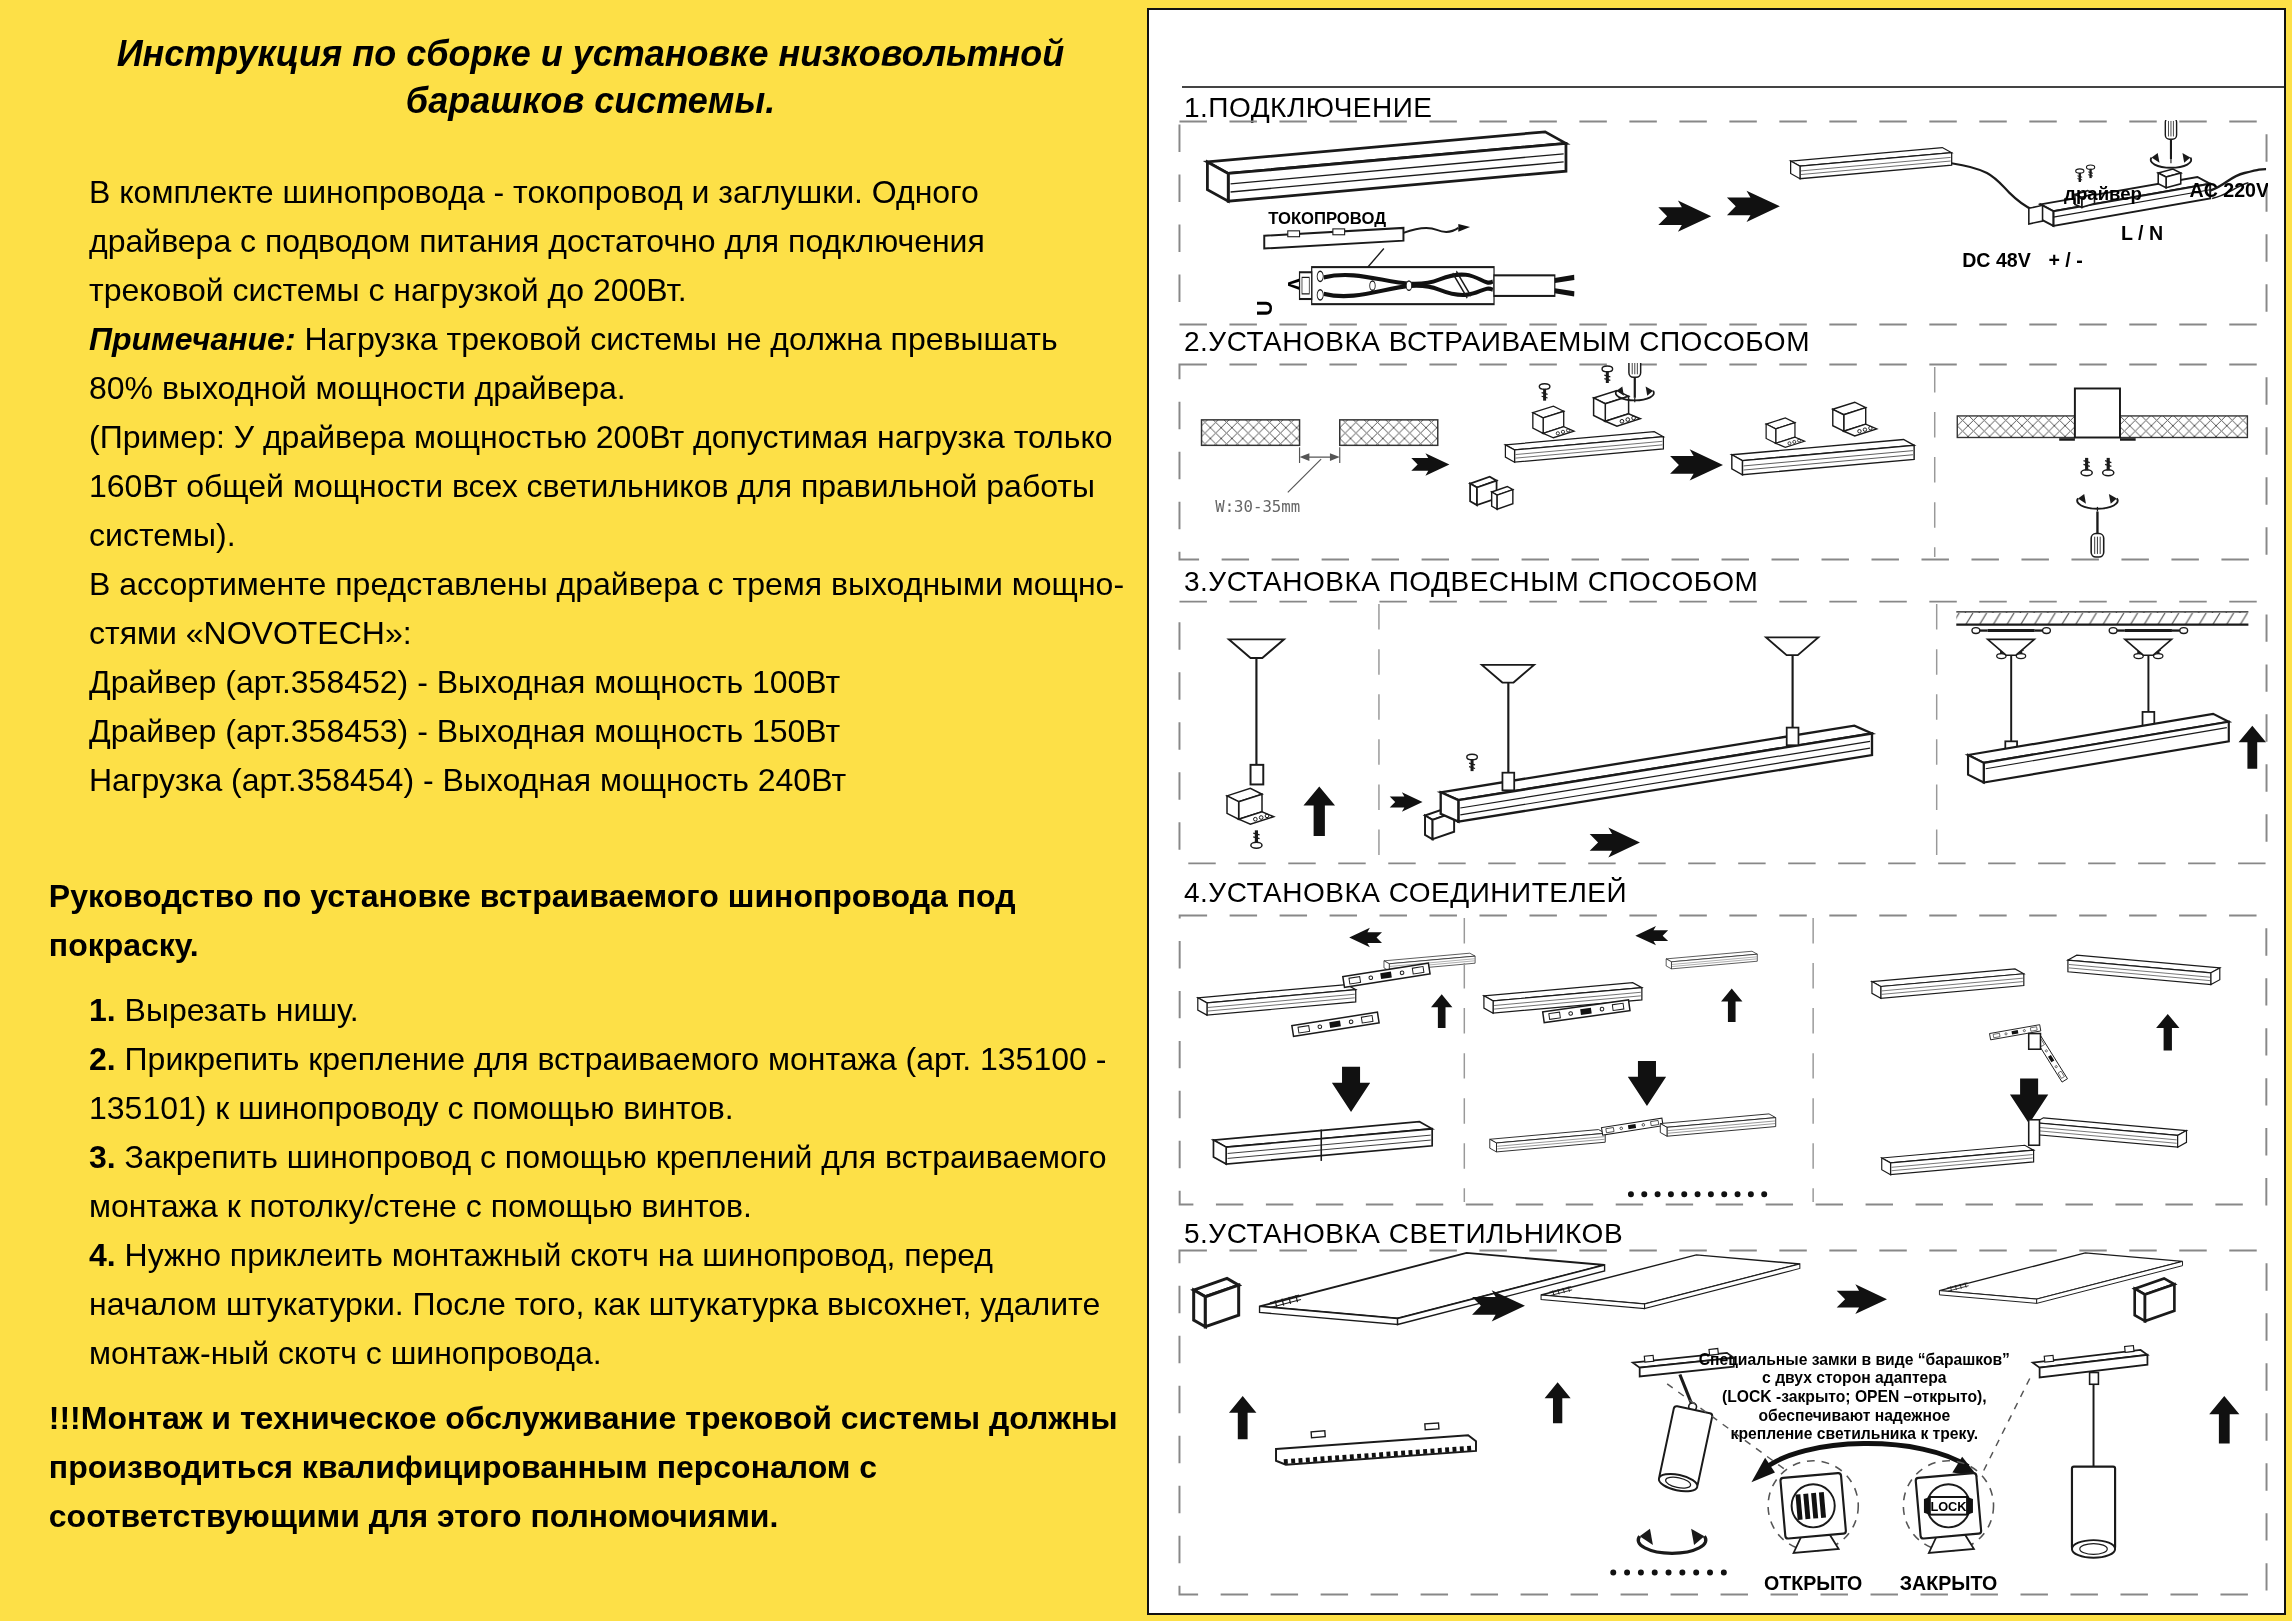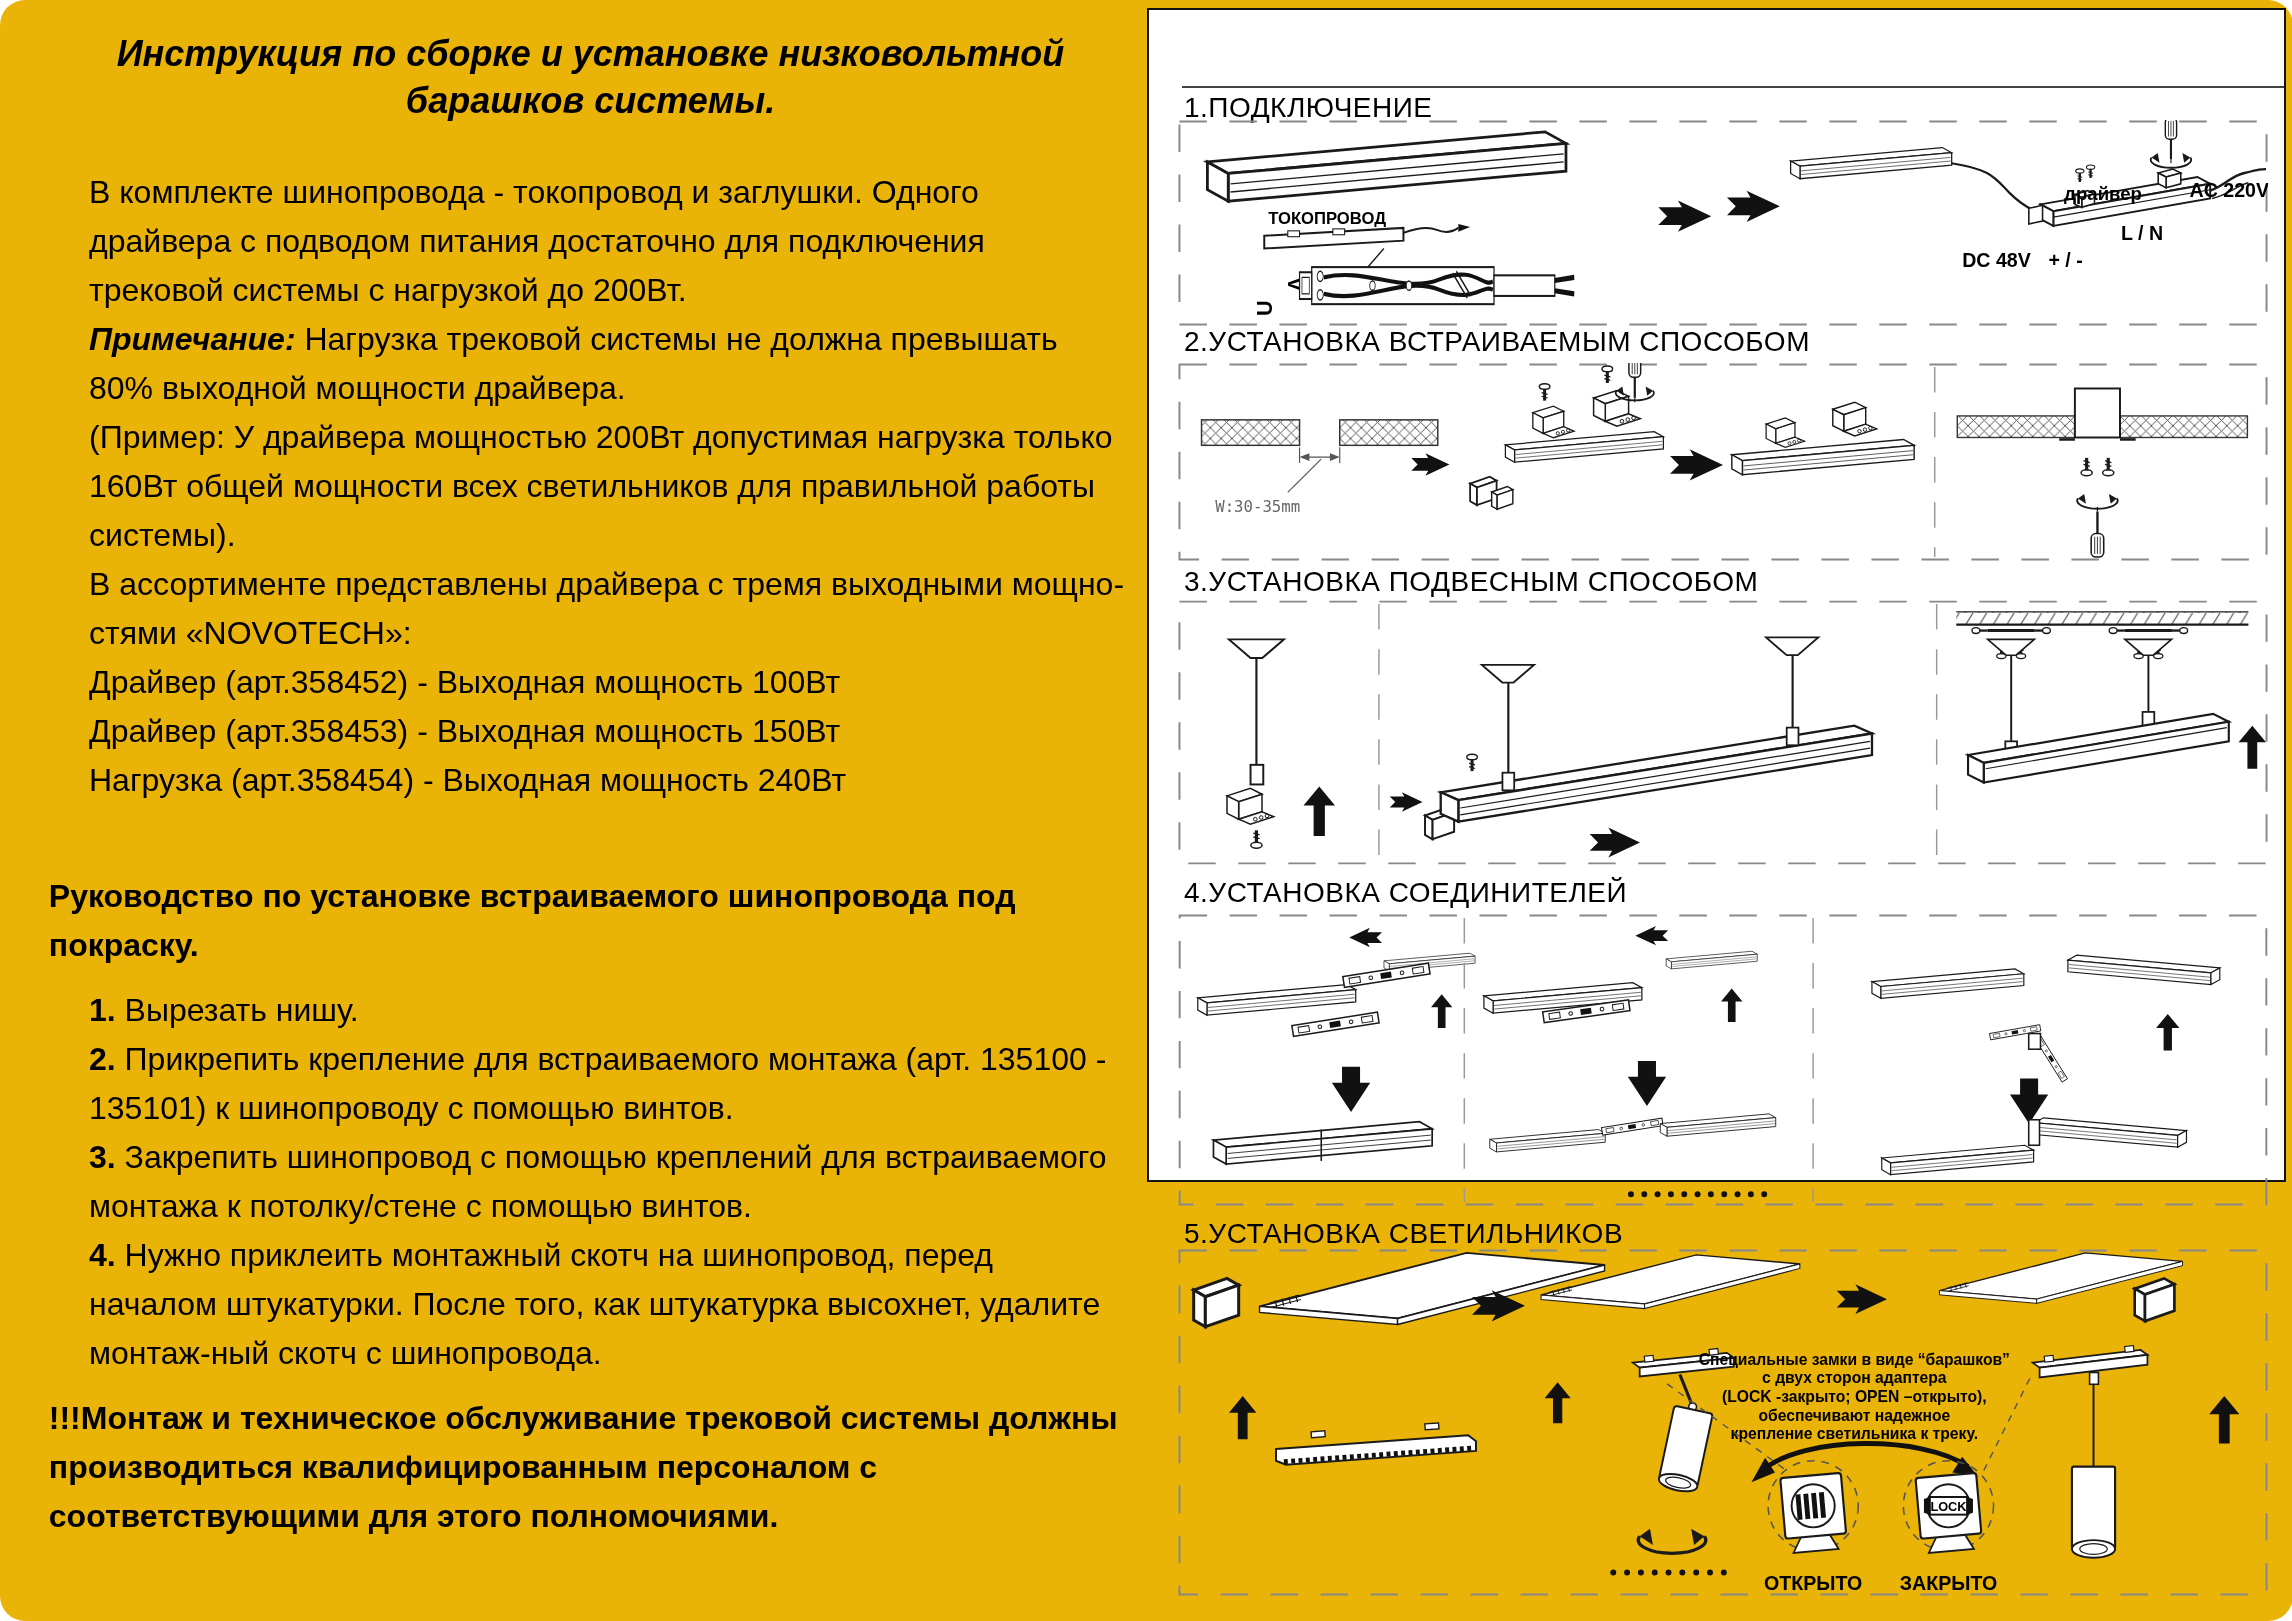--- a/index.html
+++ b/index.html
@@ -1,30 +1,30 @@
 <!DOCTYPE html>
 <html><head>
 <meta charset="utf-8">
 <style>
   html,body{margin:0;padding:0;background:#fff;}
-  .page{position:relative;width:2293px;height:1621px;background:#eab308;overflow:hidden;
-        font-family:"Liberation Sans","DejaVu Sans",sans-serif;color:#000;border-radius:25px;}
+  .page{position:relative;width:2293px;height:1621px;background:#fde047;overflow:hidden;
+        font-family:"Liberation Sans","DejaVu Sans",sans-serif;color:#000;}
   
   .left{position:absolute;left:39px;top:13.7px;width:1103px;}
   .doc-title{font-style:italic;font-weight:700;font-size:36px;line-height:1.3;
              text-align:center;margin:17.6px 19.6px 0 19.6px;}
   .body{font-size:32px;line-height:49px;margin:16px;padding:27.4px 0 0 34px;font-weight:400;}
   .body .bi{font-weight:700;font-style:italic;}
   .center-bold{font-size:32px;line-height:49px;font-weight:700;text-align:left;
                margin:0;padding:51px 9.8px 0 9.8px;}
   .steps{padding-top:0;}
   .warning{padding-top:0;}
   b.stepnum{font-weight:700;}
   
-  .rpanel{position:absolute;left:1147px;top:7.8px;width:1139px;height:1174px;
+  .rpanel{position:absolute;left:1147px;top:7.8px;width:1139px;height:1607px;
           border:2.9px solid #111;box-sizing:border-box;background:#fff;}
   .toprule{position:absolute;left:33px;right:0;top:76px;height:2px;background:#444;}
   .sec-title{position:absolute;left:35px;font-size:28px;letter-spacing:0.5px;color:#000;}
   .sec-box{position:absolute;left:29px;}
   svg text{font-family:"Liberation Sans","DejaVu Sans",sans-serif;}
   .dimtext{font-family:"DejaVu Sans Mono",monospace;}
 </style>
 </head>
 <body>
 

